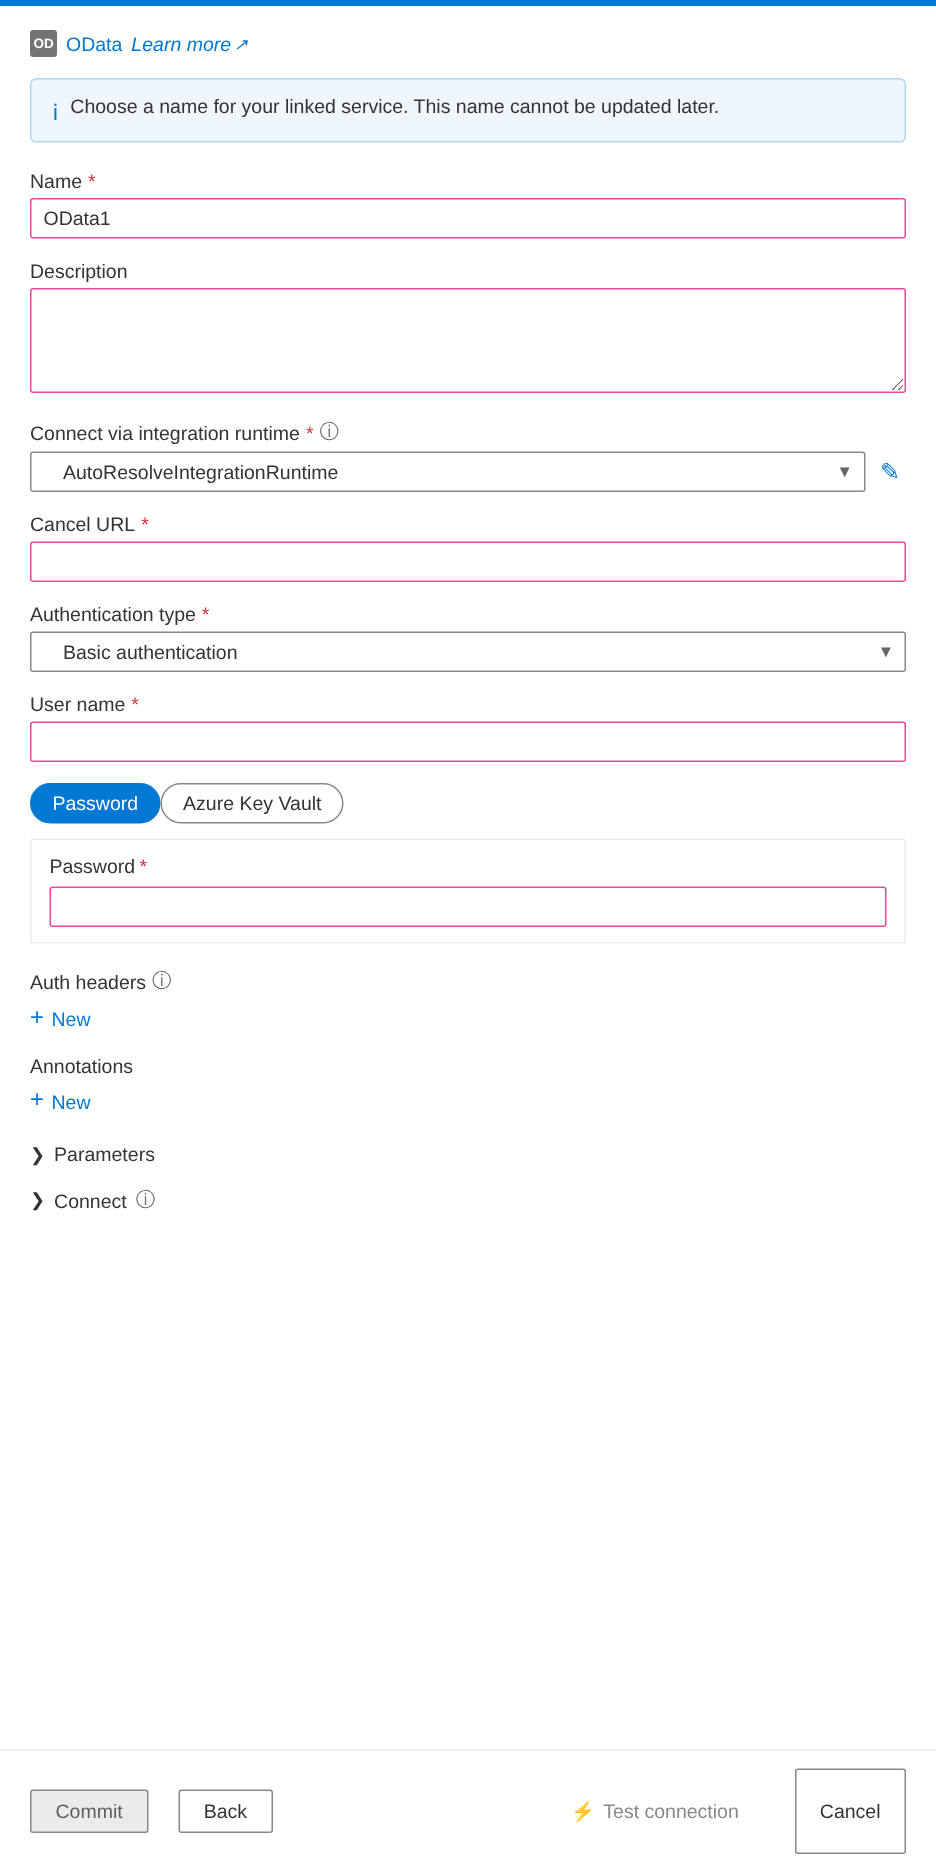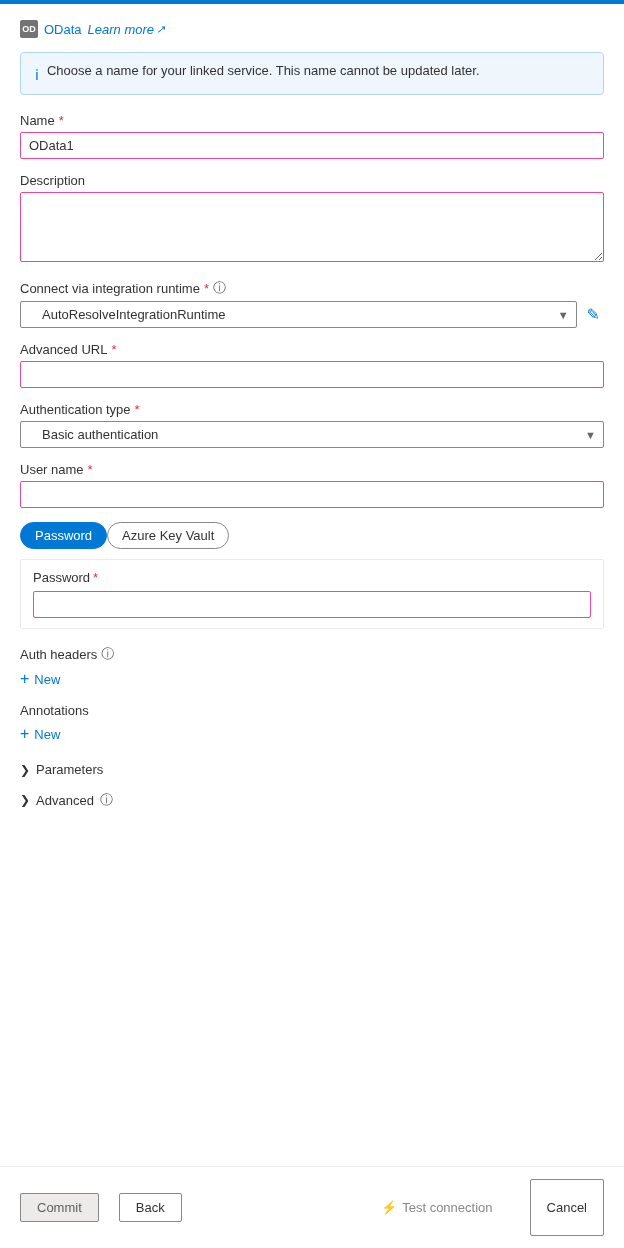--- a/index.html
+++ b/index.html
@@ -323,21 +323,21 @@
           <option>AutoResolveIntegrationRuntime</option>
         </select>
         <span class="select-chevron">▼</span>
       </div>
       <button class="edit-icon-btn">✎</button>
     </div>
   </div>
 
   <div class="form-group">
     <div class="form-label">
-      <span>Advanced URL</span>
+      <span>Cancel URL</span>
       <span class="required-star">*</span>
     </div>
     <input type="text" class="form-input" style="">
   </div>
 
   <div class="form-group">
     <div class="form-label">
       <span>Authentication type</span>
       <span class="required-star">*</span>
     </div>
@@ -392,21 +392,21 @@
     </button>
   </div>
 
   <div class="collapse-section" style="margin-top:10px;">
     <span class="chevron-right">❯</span>
     <span>Parameters</span>
   </div>
 
   <div class="collapse-section">
     <span class="chevron-right">❯</span>
-    <span>Advanced</span>
+    <span>Connect</span>
     <span class="info-circle">ⓘ</span>
   </div>
 </div>
 
 <div class="footer-bar">
   <button class="btn-commit">Commit</button>
   <button class="btn-back">Back</button>
   <button class="btn-test">
     <span>⚡</span>
     <span>Test connection</span>

